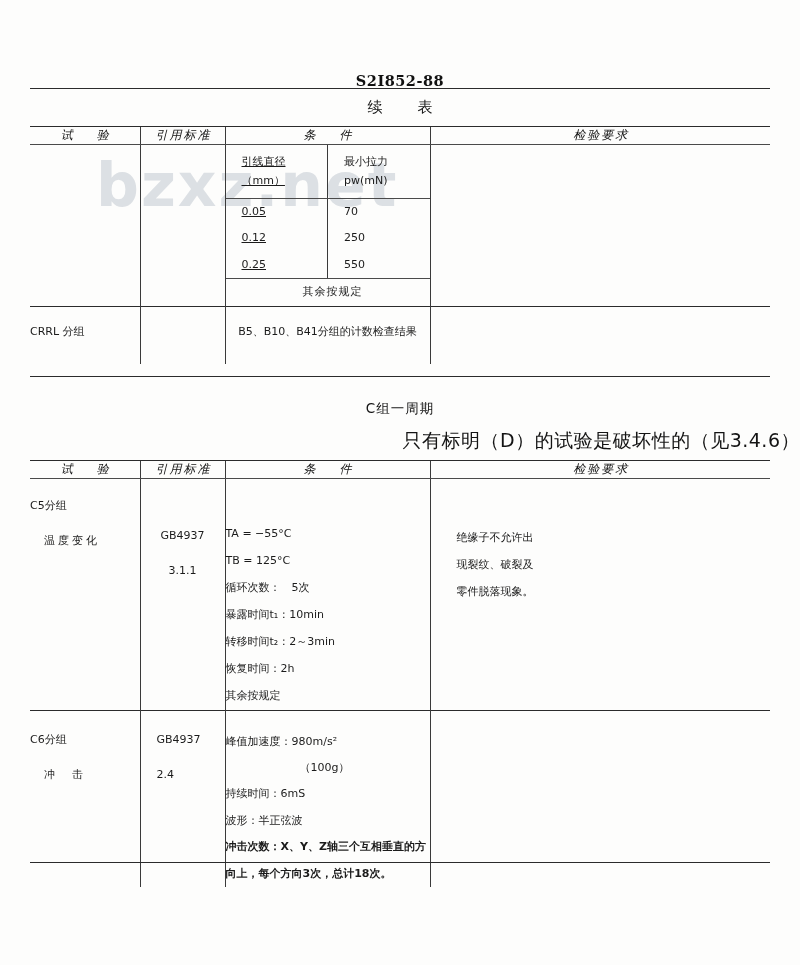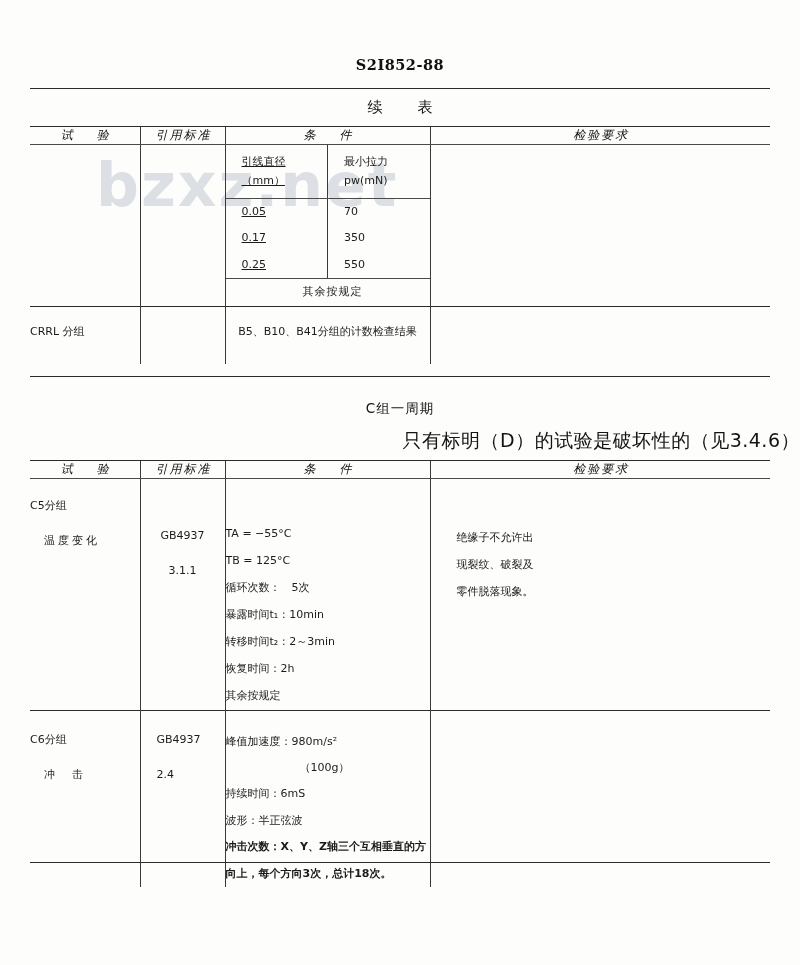--- a/index.html
+++ b/index.html
@@ -51,21 +51,21 @@
 
   .content {
     position: relative;
     z-index: 2;
   }
 
   
   .doc-std-no {
     position: absolute;
     left: 0; right: 0;
-    top: 56px;
+    top: 72px;
     text-align: center;
     font-family: "DejaVu Serif", "Liberation Serif", serif;
     font-weight: bold;
     font-size: 14.5px;
     letter-spacing: .5px;
     color: #111;
   }
   .rule-top {
     position: absolute;
     left: 30px;
@@ -216,22 +216,22 @@
                     <td class="ih inner-bot">
                       <span class="ln">最小拉力</span>
                       <span class="ln">pw(mN)</span>
                     </td>
                   </tr>
                   <tr>
                     <td class="inner-div">0.05</td>
                     <td>70</td>
                   </tr>
                   <tr>
-                    <td class="inner-div">0.17</td>
-                    <td>350</td>
+                    <td class="inner-div">0.12</td>
+                    <td>250</td>
                   </tr>
                   <tr>
                     <td class="inner-div inner-bot">0.25</td>
                     <td class="inner-bot">550</td>
                   </tr>
                   <tr>
                     <td class="inner-rest" colspan="2">其余按规定</td>
                   </tr>
                 </tbody>
               </table>

